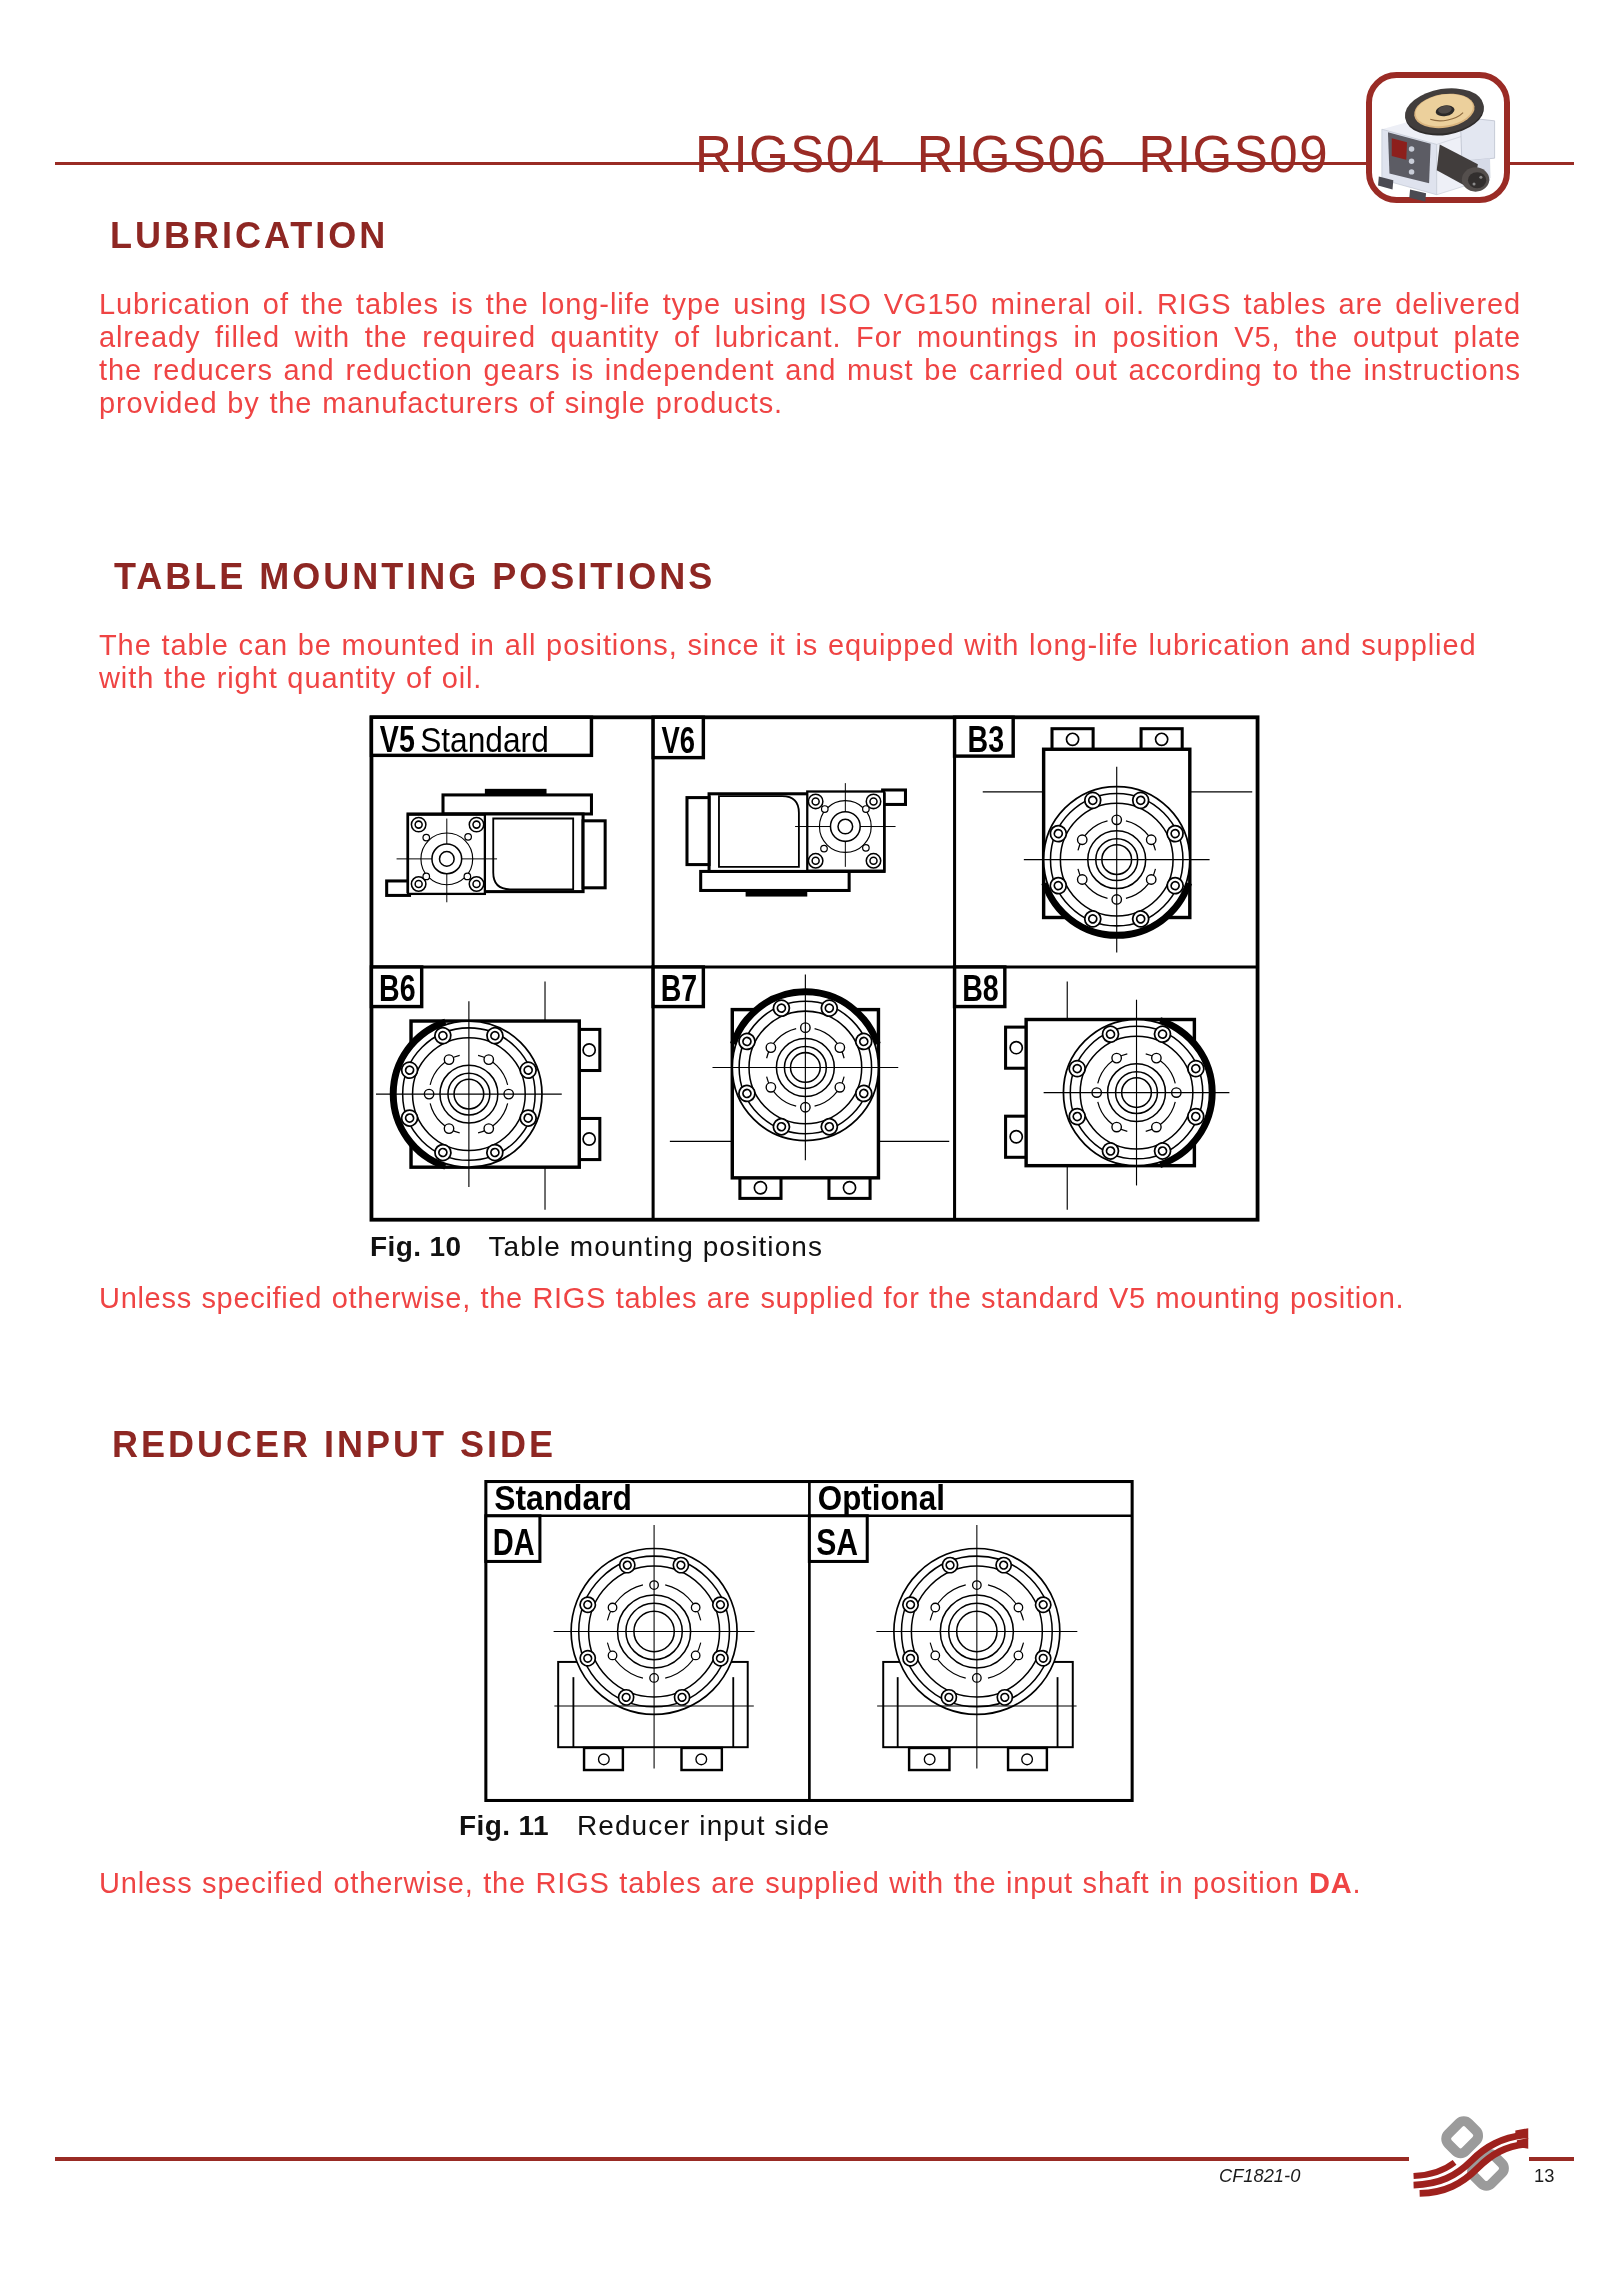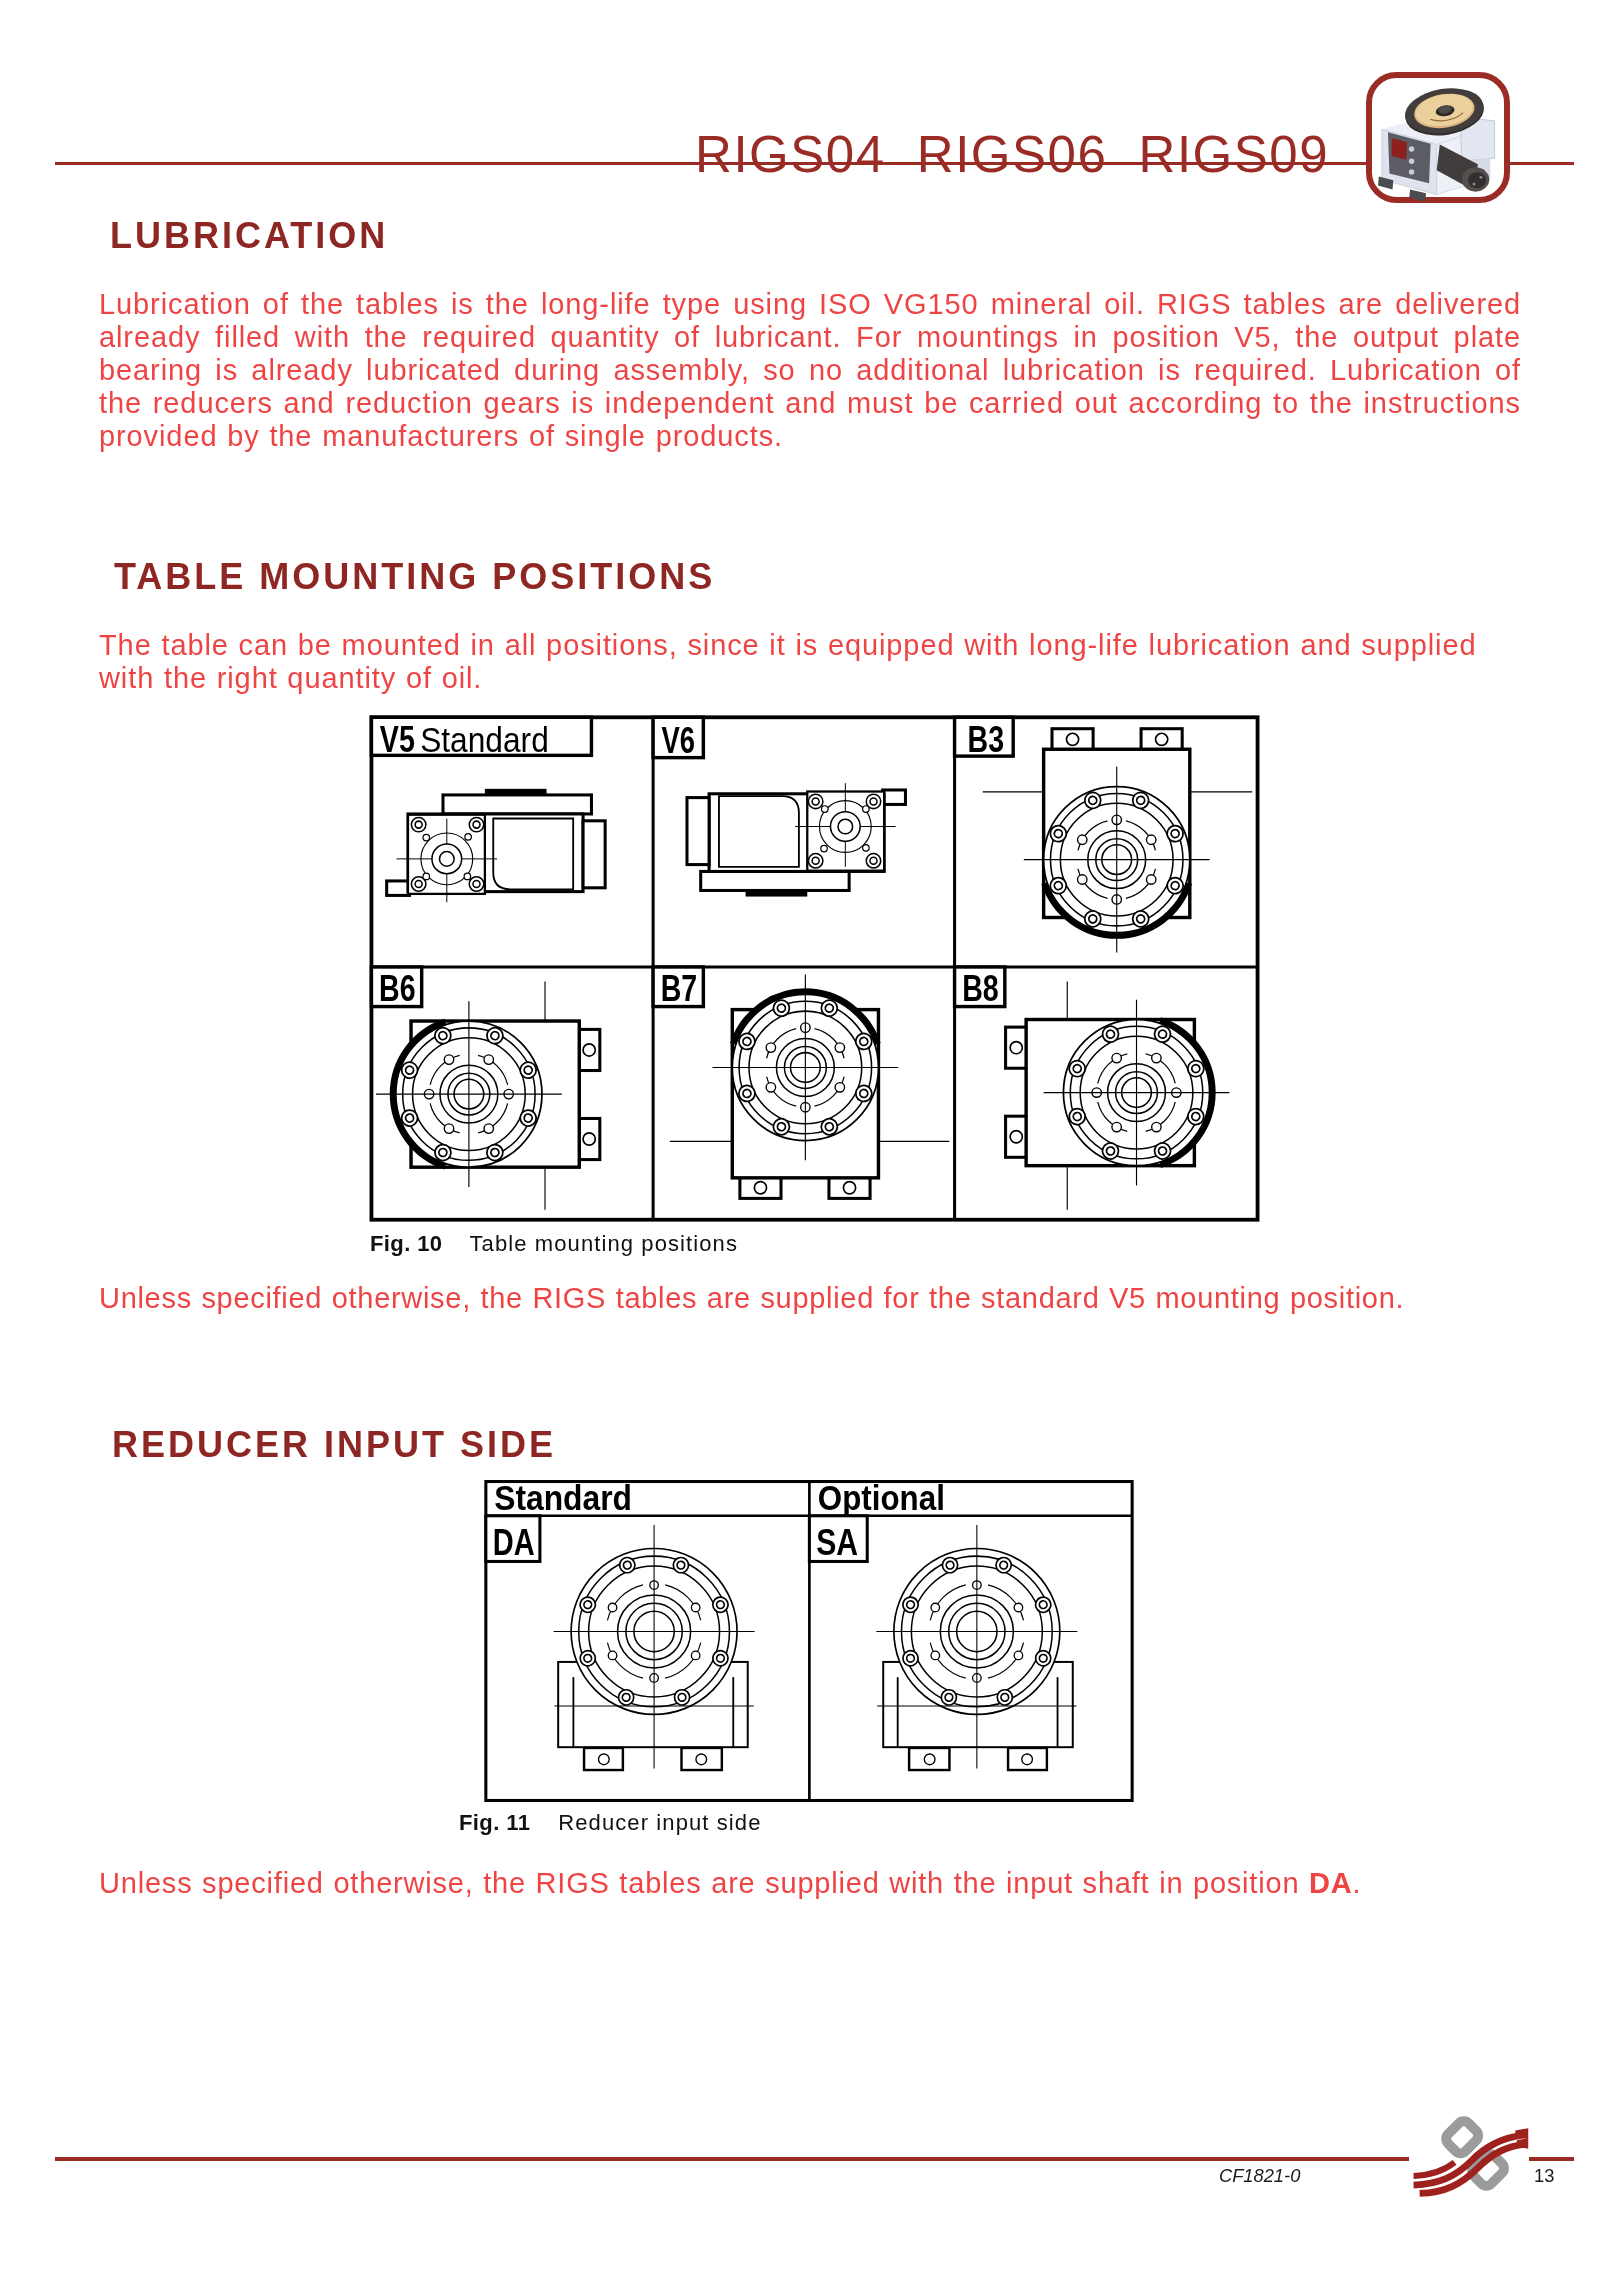--- a/index.html
+++ b/index.html
@@ -3,21 +3,21 @@
 <meta charset="utf-8">
 <style>
   html,body{margin:0;padding:0;}
   body{width:1619px;height:2273px;position:relative;background:#ffffff;
        font-family:"Liberation Sans",sans-serif;color:#1c1c1c;overflow:hidden;}
   .abs{position:absolute;}
   .hline{position:absolute;background:#992b24;height:3.8px;}
   h2{margin:8px;font-weight:bold;font-size:36px;color:#8e2723;letter-spacing:3px;line-height:1;}
   .para{font-size:29px;letter-spacing:0.9px;word-spacing:0.8px;line-height:33px;color:#ef4444;}
   .jline{text-align:justify;text-align-last:justify;}
-  .cap{font-size:22px;color:#111;letter-spacing:1.1px;}
+  .cap{font-size:28px;color:#111;letter-spacing:1.1px;}
   .cap b{letter-spacing:0.4px;}
 </style>
 </head>
 <body>
 
 <div class="abs" style="left:0;top:104px;width:1329px;text-align:right;
      font-size:51px;color:#9a2b25;letter-spacing:1.5px;margin-top:21px;">RIGS04&nbsp; RIGS06&nbsp; RIGS09</div>
 <div class="hline" style="left:55px;top:162px;width:1519px;height:3px;"></div>
 
 <div class="abs" style="left:1366px;top:72px;width:144px;height:131px;
@@ -55,21 +55,20 @@
     <ellipse cx="1" cy="-1.5" rx="9" ry="5" fill="#4f4a47"></ellipse>
     <path d="M -20 8 A 30 17 0 0 0 24 6" fill="none" stroke="#8d6a3f" stroke-width="1.5"></path>
   </g>
 </svg>
 
 <h2 class="abs" style="left:102px;top:210px;">LUBRICATION</h2>
 
 <div class="abs para" style="left:99px;top:288px;width:1422px;">
   <div class="jline">Lubrication of the tables is the long-life type using ISO VG150 mineral oil. RIGS tables are delivered</div>
   <div class="jline">already filled with the required quantity of lubricant. For mountings in position V5, the output plate</div>
-  <div class="jline">bearing is already lubricated during assembly, so no additional lubrication is required. Lubrication of</div>
   <div class="jline">the reducers and reduction gears is independent and must be carried out according to the instructions</div>
   <div>provided by the manufacturers of single products.</div>
 </div>
 
 <h2 class="abs" style="left:106px;top:551px;">TABLE MOUNTING POSITIONS</h2>
 
 <div class="abs para" style="left:99px;top:629px;width:1422px;">
   <div>The table can be mounted in all positions, since it is equipped with long-life lubrication and supplied</div>
   <div>with the right quantity of oil.</div>
 </div>

